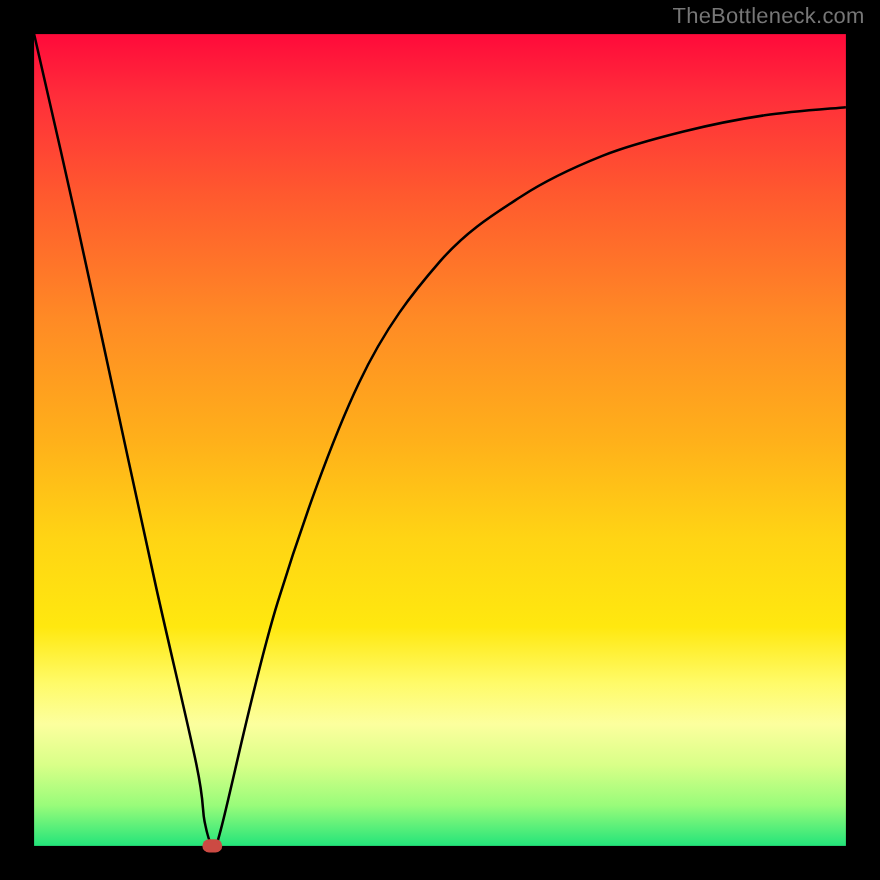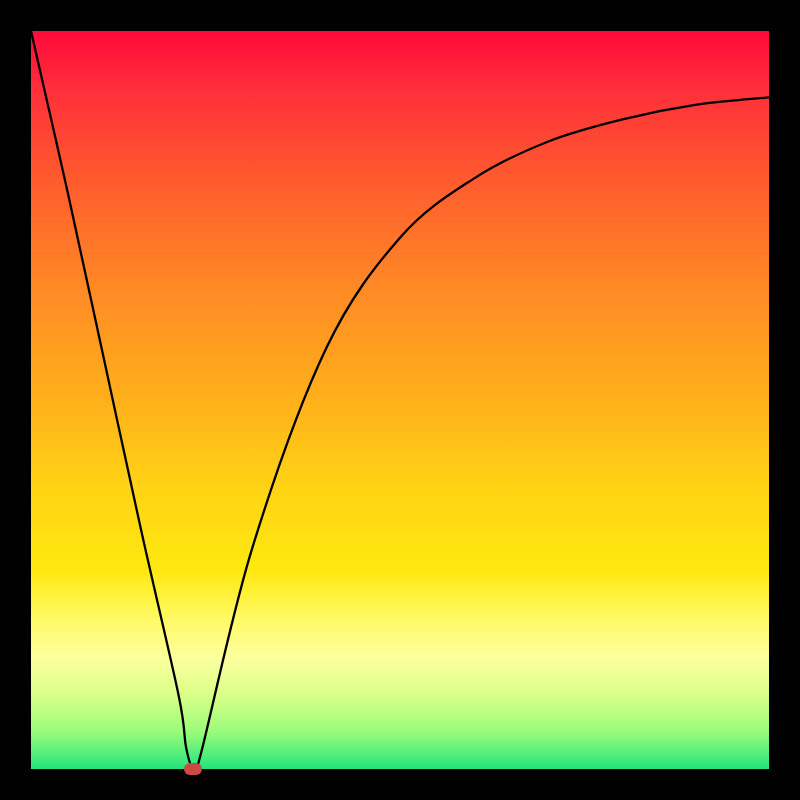--- a/index.html
+++ b/index.html
@@ -62,20 +62,21 @@
     height: 12px;
     border-radius: 6px;
     background: #cc4a43;
     transform: translate(-50%, -50%);
   }
 </style>
 </head>
 <body>
 
 <div class="frame">
+  <div class="watermark">TheBottleneck.com</div>
 
   <div class="plot-area">
     <svg class="curve" viewBox="0 0 738 738" preserveAspectRatio="none">
       <path d="M 0 0 C 6.1499999999999995 27.060000000000002 24.6 107.01000000000002 36.9 162.36 C 49.199999999999996 217.71 61.49999999999999 275.52 73.8 332.09999999999997 C 86.1 388.67999999999995 98.4 446.49 110.7 501.84000000000003 C 123 557.19 140.22 628.5300000000001 147.6 664.2 C 154.98 699.87 152.51999999999998 703.5600000000001 154.98 715.86 C 157.44 728.16 159.9 736.77 162.36 738 C 164.82000000000002 739.23 159.9 760.14 169.74 723.24 C 179.58 686.34 200.49 584.25 221.4 516.6 C 242.31 448.95000000000005 270.59999999999997 369.00000000000006 295.2 317.34000000000003 C 319.8 265.68 344.4 234.92999999999998 369 206.64 C 393.6 178.35 418.2 163.59 442.8 147.60000000000002 C 467.40000000000003 131.61000000000004 492 120.54000000000006 516.6 110.70000000000005 C 541.2 100.86000000000003 565.8 94.70999999999997 590.4 88.55999999999995 C 615 82.40999999999993 639.6 77.48999999999995 664.2 73.79999999999995 C 688.8000000000001 70.10999999999996 725.7 67.64999999999996 738 66.41999999999996" fill="none" stroke="#000000" stroke-width="2.3"></path>
     </svg>
     <div class="marker" style="left: 162.36px; top: 738px; background: rgb(204, 74, 67);"></div>
   </div>
 </div>
 
 </body></html>

